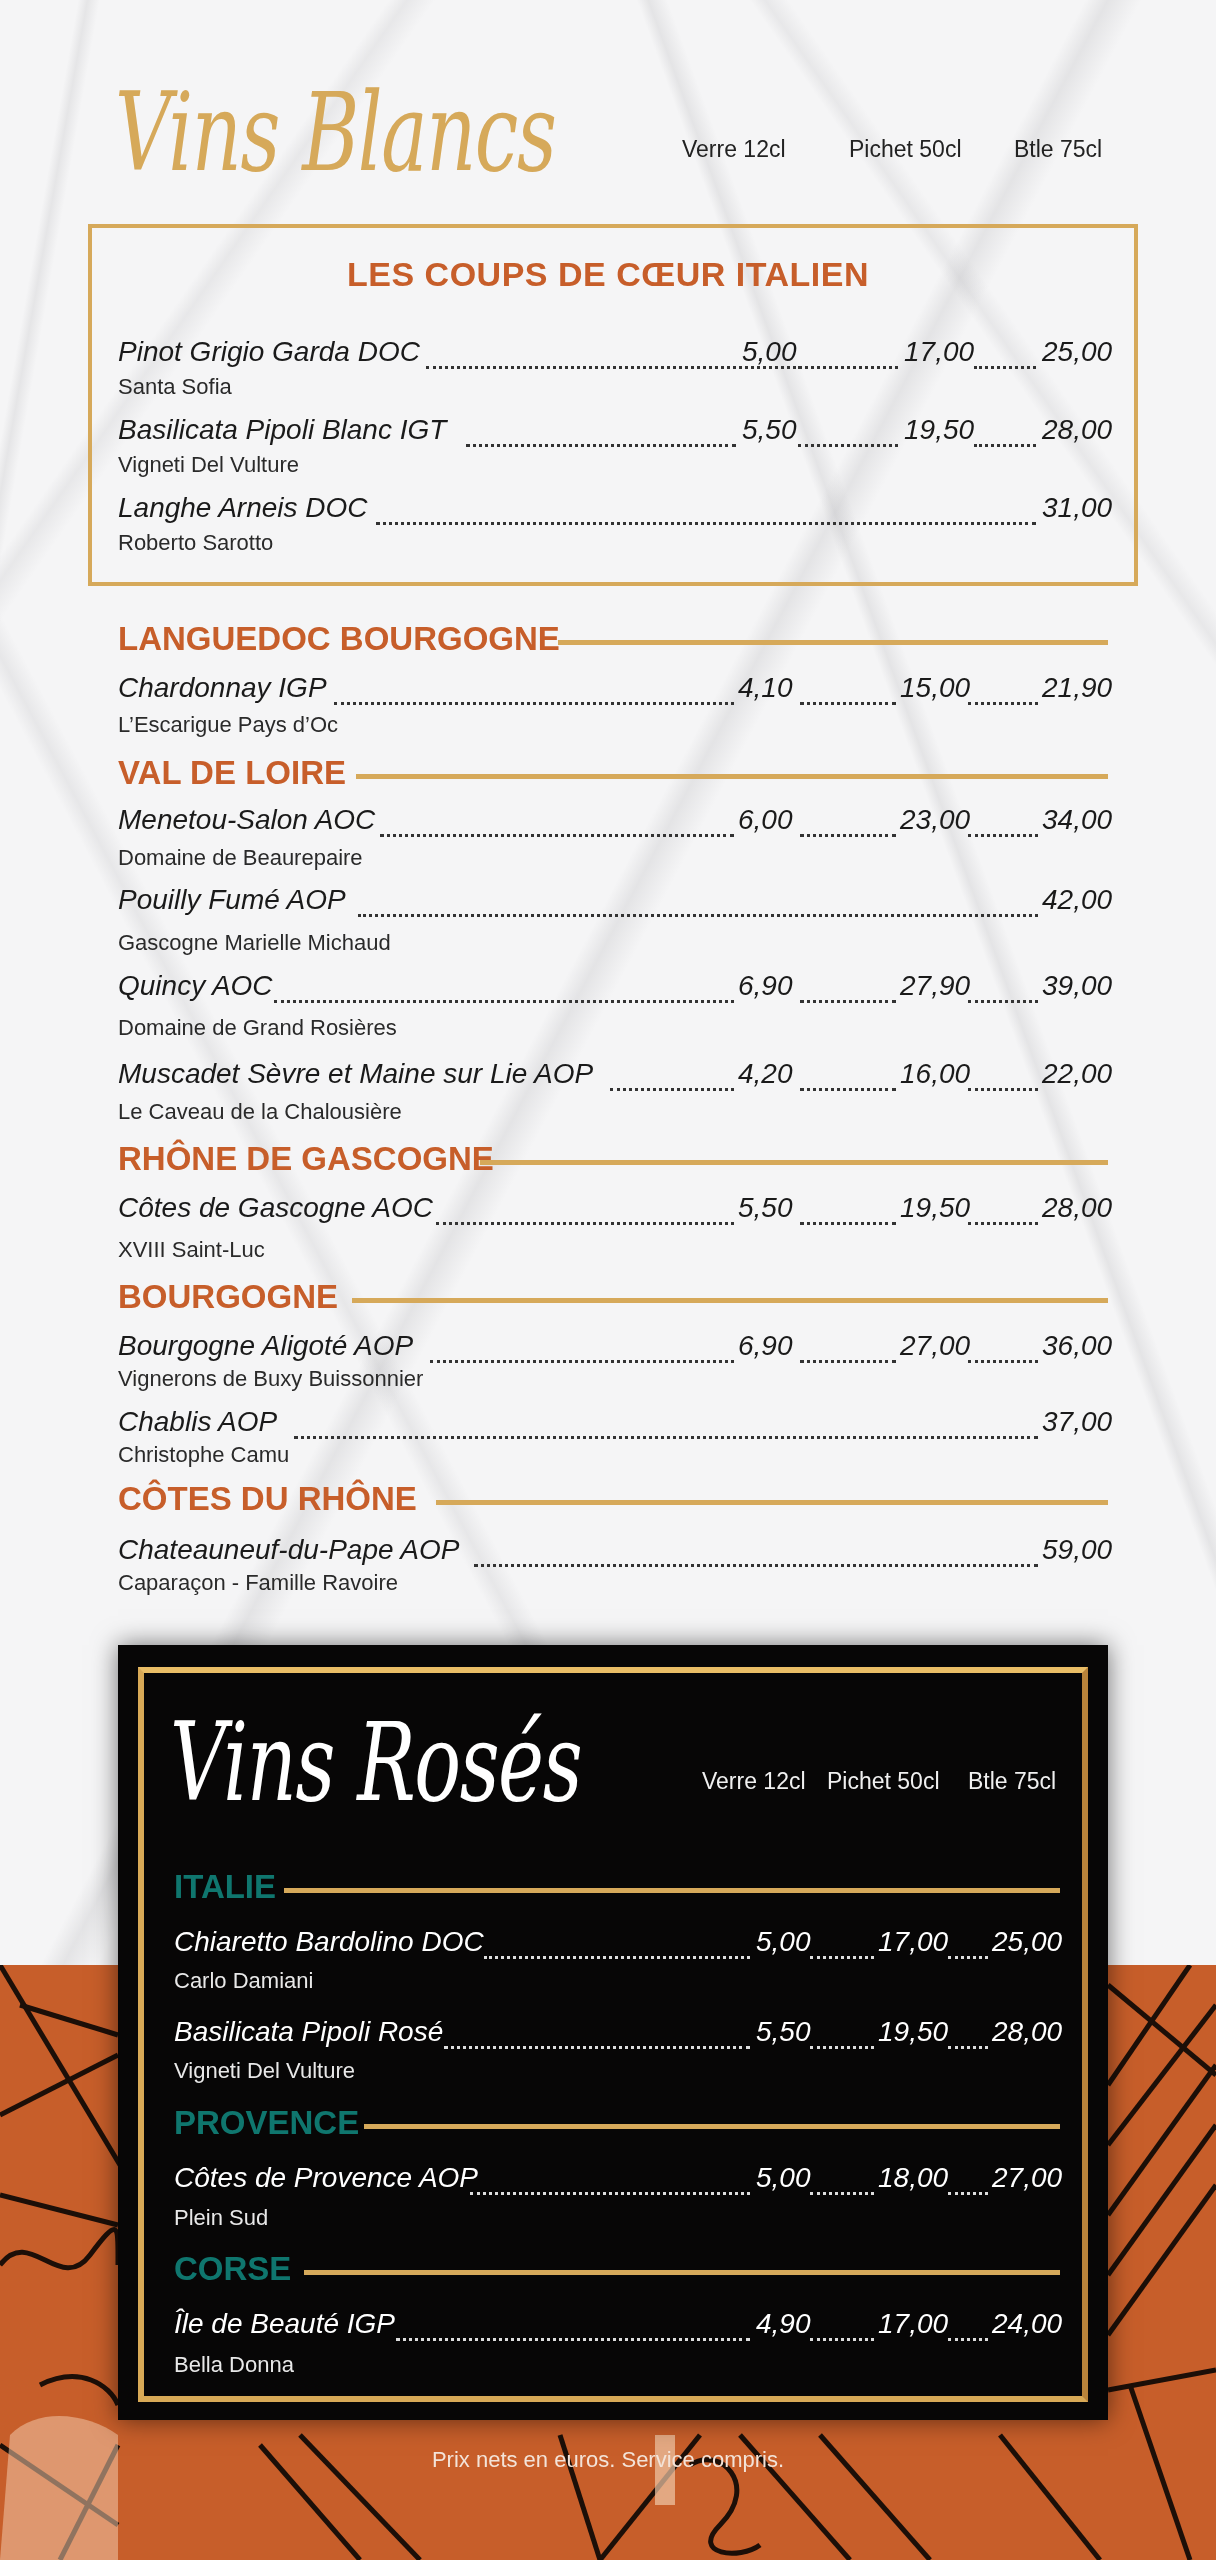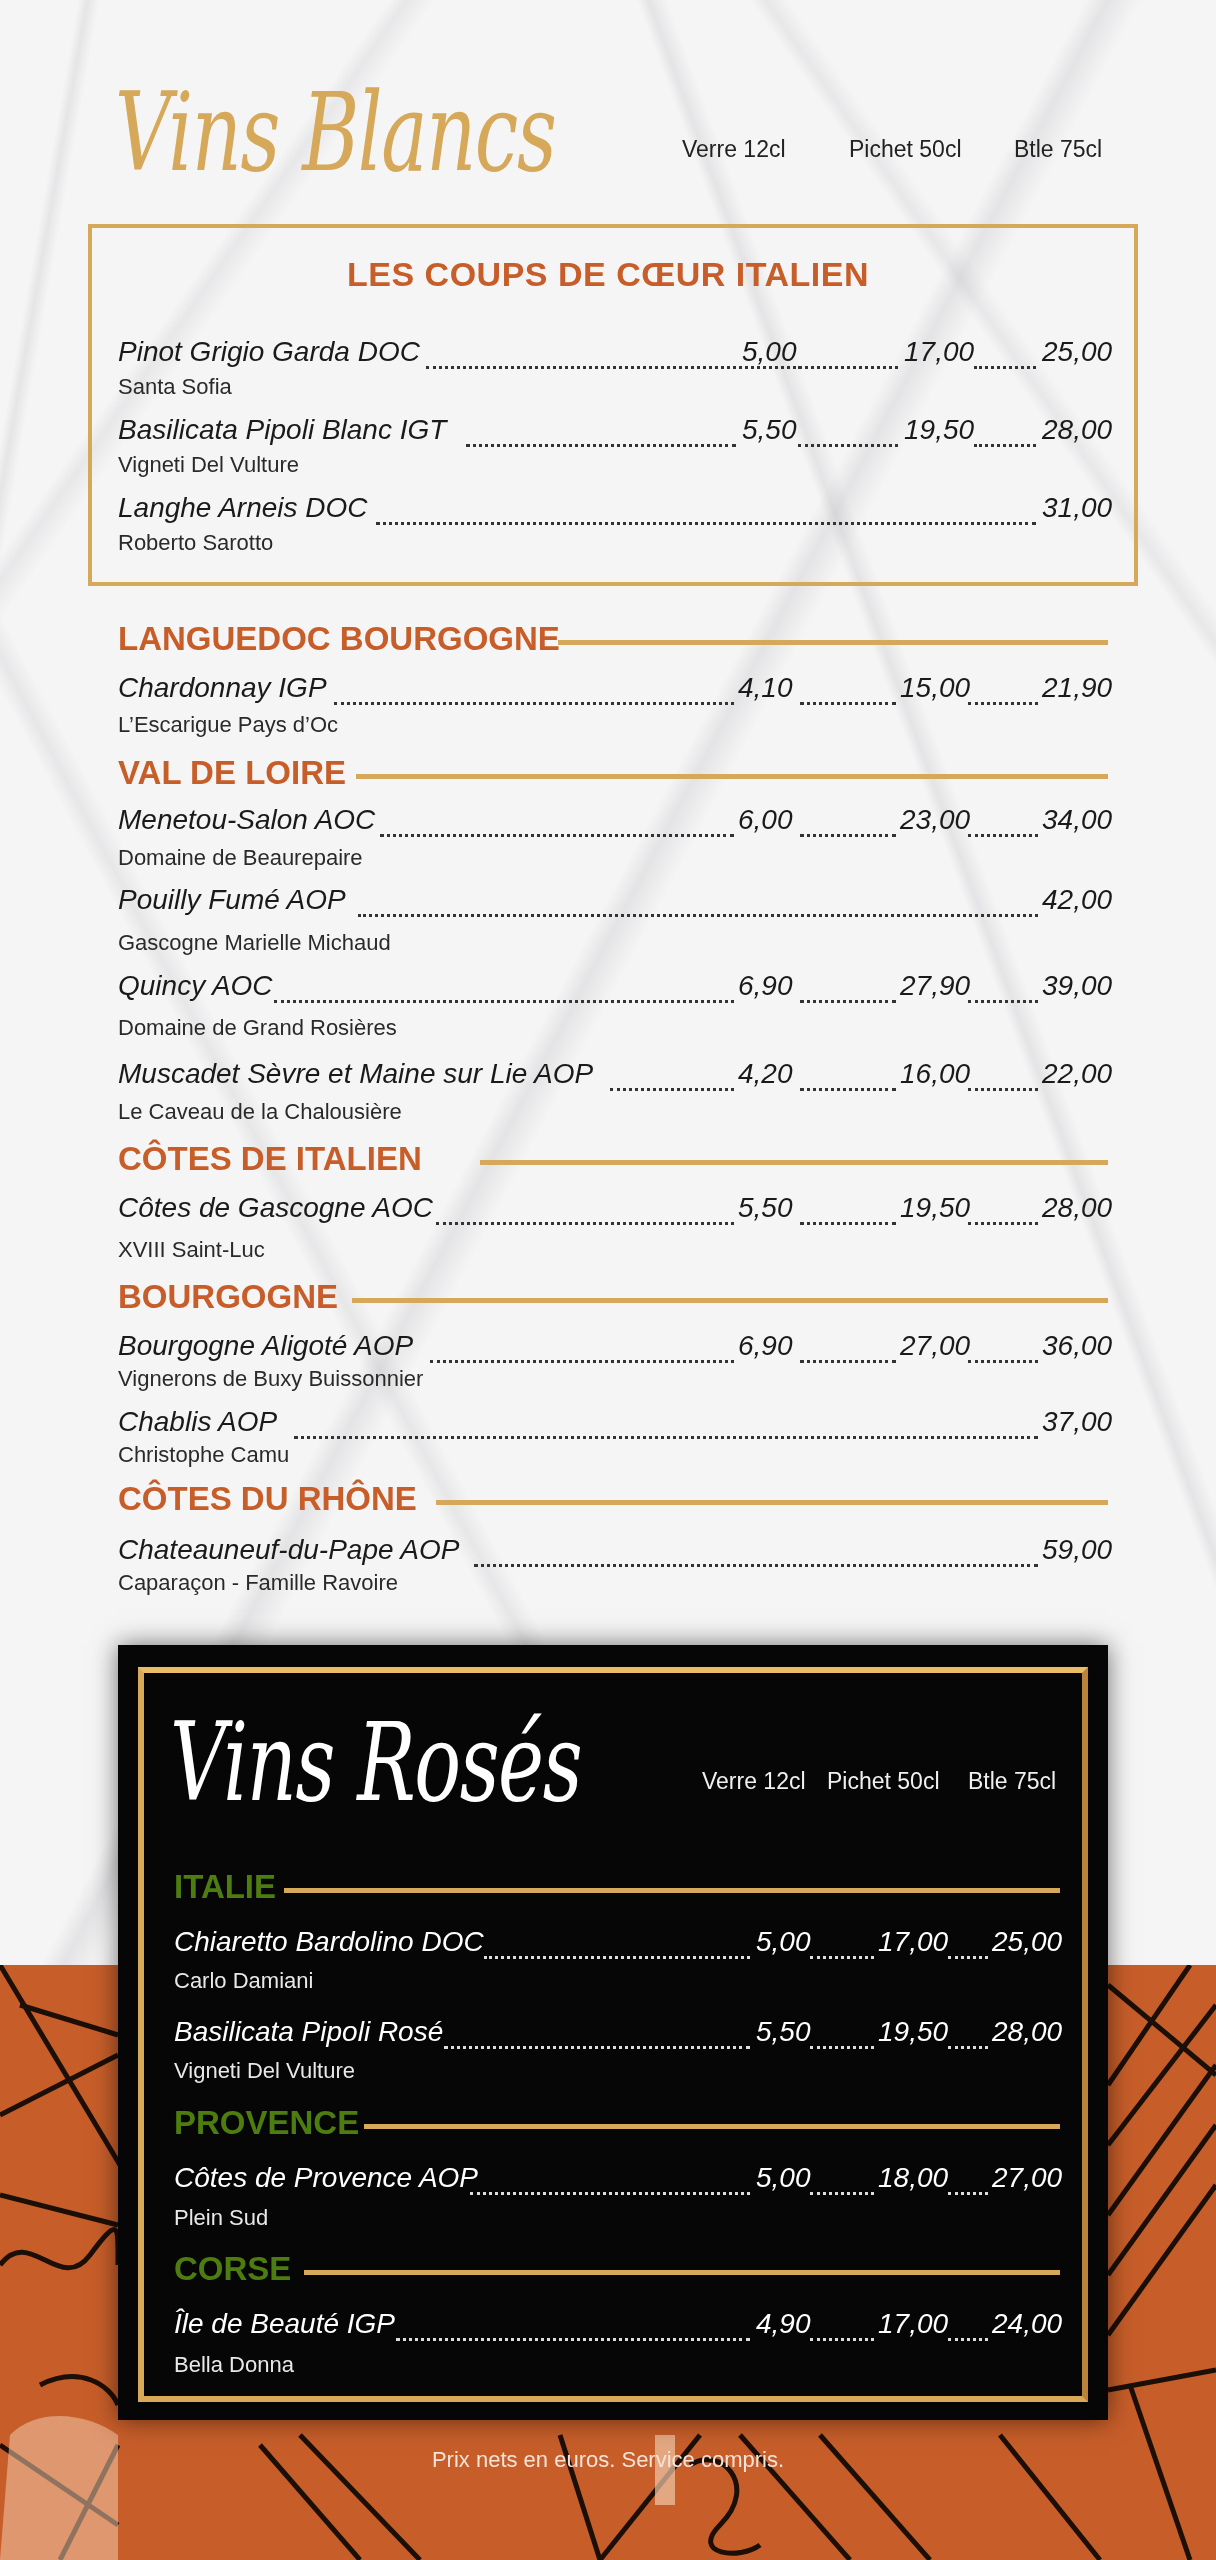--- a/index.html
+++ b/index.html
@@ -84,21 +84,21 @@
     border-top-color: #e9bd66; border-right-color: #b9833a;
   }
   .title-roses { left: 170px; top: 1700px; font-size: 108px; color: #ffffff; transform: scaleX(0.72); transform-origin: left top; }
   .hdr-roses { top: 1768px; left: 0; width: 1216px; color: #f0f0f0; }
 
   .dark .row { left: 174px; width: 886px; }
   .dark .row .name, .dark .row .p { color: #ffffff; text-align: center; }
   .dark .row .dots { border-bottom-color: #ddd; }
   .dark .sub { left: 174px; color: #e8e8e8; }
   .dark .sec { left: 174px; width: 886px; }
-  .dark .sec .label { color: #4d7c0f; }
+  .dark .sec .label { color: #0f766e; }
 
   .footer-note {
     position: absolute; left: 0; top: 2447px; width: 1216px; text-align: center;
     font-family: "Liberation Sans", sans-serif; font-size: 22px; color: #f3e3d8;
   }
 </style>
 </head>
 <body>
 
 <div class="marble"></div>
@@ -228,21 +228,21 @@
   <span class="dots" style="left:492px; width:124px"></span>
   <span class="p" style="left:620px">4,20</span>
   <span class="dots" style="left:682px; width:96px"></span>
   <span class="p" style="left:782px">16,00</span>
   <span class="dots" style="left:850px; width:70px"></span>
   <span class="p" style="left:924px">22,00</span>
 </div>
 <div class="sub" style="top:1099px">Le Caveau de la Chalousière</div>
 
 <div class="sec" style="top:1140px">
-  <span class="label">CÔTES DE ITALIEN</span>
+  <span class="label">RHÔNE DE GASCOGNE</span>
   <span class="line" style="width:628px"></span>
 </div>
 <div class="row" style="top:1192px">
   <span class="name">Côtes de Gascogne AOC</span>
   <span class="dots" style="left:318px; width:298px"></span>
   <span class="p" style="left:620px">5,50</span>
   <span class="dots" style="left:682px; width:96px"></span>
   <span class="p" style="left:782px">19,50</span>
   <span class="dots" style="left:850px; width:70px"></span>
   <span class="p" style="left:924px">28,00</span>

